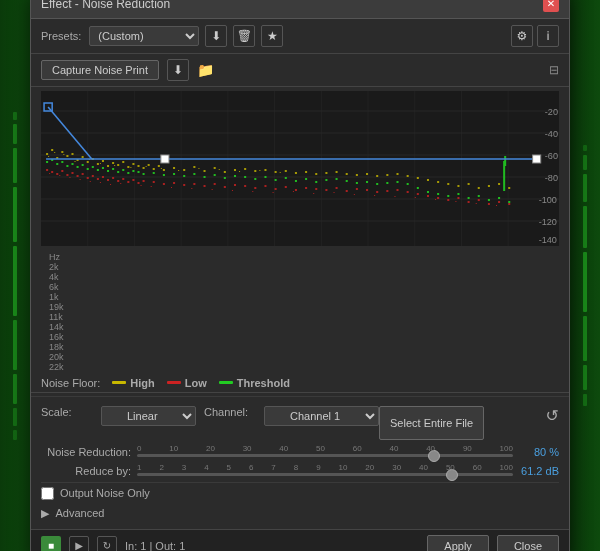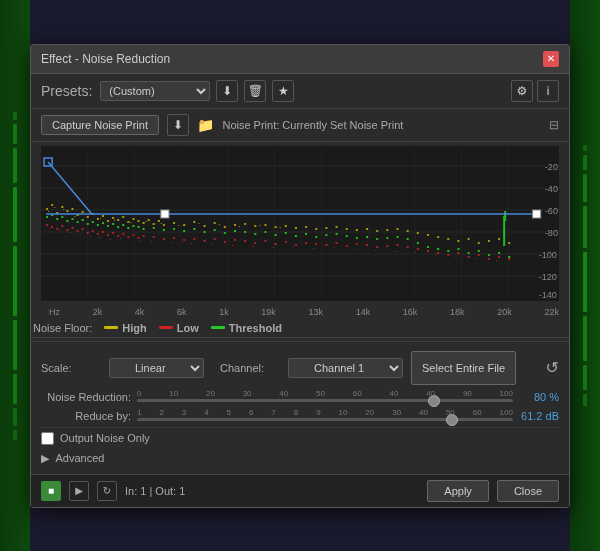--- a/index.html
+++ b/index.html
@@ -74,21 +74,21 @@
       justify-content: center;
     }
 
     .toolbar {
       padding: 6px 10px;
       display: flex;
       align-items: center;
       gap: 6px;
       border-bottom: 1px solid #444;
     }
-    .presets-label { color: #aaa; font-size: 14px; margin-right: 2px; }
+    .presets-label { color: #aaa; font-size: 11px; margin-right: 2px; }
     .presets-select {
       background: #3a3a3a;
       border: 1px solid #555;
       color: #ccc;
       padding: 2px 4px;
       font-size: 11px;
       border-radius: 2px;
       width: 110px;
     }
     .toolbar-icon-btn {
@@ -136,47 +136,47 @@
       height: 100%;
     }
 
     
     .freq-labels {
       display: flex;
       padding: 2px 10px 2px 18px;
       justify-content: space-between;
       font-size: 9px;
       color: #888;
+      flex-direction: column;
     }
 
     
     .noise-floor-legend {
-      padding: 3px 2px;
+      padding: 3px 10px;
       display: flex;
       align-items: center;
       gap: 12px;
       font-size: 11px;
       color: #aaa;
       border-bottom: 1px solid #444;
     }
     .legend-item { display: flex; align-items: center; gap: 4px; font-weight: bold; }
     .legend-color {
       width: 14px;
       height: 3px;
       border-radius: 1px;
     }
 
     
     .controls {
       padding: 6px 10px;
     }
     .control-row {
       display: flex;
-      align-items: center;
-      gap: 8px;
+      align-items: flex-start;
       margin-bottom: 4px;
     }
     .control-label { color: #aaa; font-size: 11px; min-width: 60px; }
     .control-select {
       background: #3a3a3a;
       border: 1px solid #555;
       color: #ccc;
       padding: 2px 21px;
       font-size: 11px;
       border-radius: 2px;
@@ -367,21 +367,20 @@
     <div class="toolbar-right">
       <button class="toolbar-icon-btn">⚙</button>
       <button class="toolbar-icon-btn">ℹ</button>
     </div>
   </div>
 
   <div class="noise-print-bar">
     <button class="capture-btn">Capture Noise Print</button>
     <button class="toolbar-icon-btn">⬇</button>
     <span style="font-size:14px;color:#888;">📁</span>
-    <span class="noise-print-text">Noise Print:  Currently Set Noise Print</span>
     <span style="margin-left:auto;font-size:12px;color:#888;">⊟</span>
   </div>
 
   <div class="chart-container">
     <svg class="chart-svg" viewBox="0 0 510 155" preserveAspectRatio="none">
 
       <rect x="0" y="0" width="510" height="155" fill="#1a1a1a"></rect>
 
       <line x1="0" y1="20" x2="510" y2="20" stroke="#333" stroke-width="0.5"></line>
       <line x1="0" y1="42" x2="510" y2="42" stroke="#333" stroke-width="0.5"></line>
@@ -648,21 +647,21 @@
     </svg>
   </div>
 
   <div class="freq-labels">
     <span>Hz</span>
     <span>2k</span>
     <span>4k</span>
     <span>6k</span>
     <span>1k</span>
     <span>19k</span>
-    <span>13k</span>
+    <span>11k</span>
     <span>14k</span>
     <span>16k</span>
     <span>18k</span>
     <span>20k</span>
     <span>22k</span>
   </div>
 
   <div class="noise-floor-legend">
     <span>Noise Floor:</span>
     <div class="legend-item">

